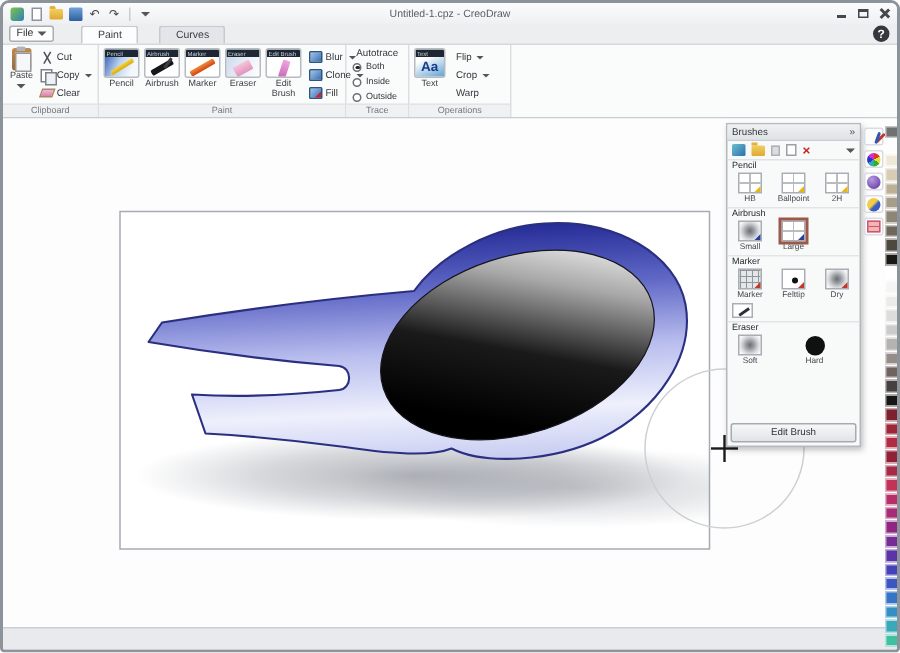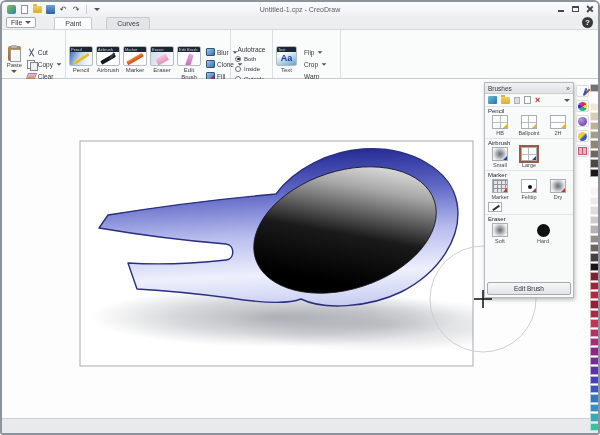--- a/index.html
+++ b/index.html
@@ -35,21 +35,21 @@
               border-radius:2px; display:flex; align-items:center; gap:3px; font-size:7px; color:#333; }
   .tab { height:12px; padding:0 10px; margin-left:14px; display:flex; align-items:center; font-size:7px; color:#3c4046;
          border:1px solid #c6cace; border-bottom:none; background:#e3e6e9; border-radius:2px 2px 0 0; }
   .tab.active { background:#fcfdfd; margin-left:18px; }
   .help-btn { position:absolute; right:5px; top:1px; width:11px; height:11px; border-radius:50%;
               background:#34383d; color:#fff; font-size:8px; font-weight:bold; display:flex; align-items:center; justify-content:center; }
 
   
   .ribbon { position:absolute; left:0; top:28px; right:0; height:49px; background:#fafbfb; border-bottom:1px solid #c8ccd0; display:flex; }
   .rgroup { display:flex; flex-direction:column; border-right:1px solid #dcdfe2; }
-  .rgroup-content { flex:1; display:flex; padding:2px 3px 0; gap:3px;margin-top:14px; }
+  .rgroup-content { flex:1; display:flex; padding:2px 3px 0; gap:3px; }
   .rgroup-label { height:9px; font-size:6px; line-height:9px; color:#74797e; text-align:center;
                   background:#eff1f3; border-top:1px solid #e2e4e7; }
   .bigbtn { display:flex; flex-direction:column; align-items:center; gap:1px; }
   .bigbtn .blabel { font-size:6px; color:#3a3e44; text-align:center; line-height:6.5px; max-width:28px; }
   .vcol { display:flex; flex-direction:column; justify-content:flex-start; }
   .smallrow { display:flex; align-items:center; gap:2px; height:12px; font-size:6.5px; color:#33373c; white-space:nowrap; }
   .smallrow .caret { transform:scale(.8); margin-left:1px; }
 
   
   .ic-paste { width:13px; height:15px; background:linear-gradient(#c08a50,#9a6a38); border-radius:2px; position:relative; }

